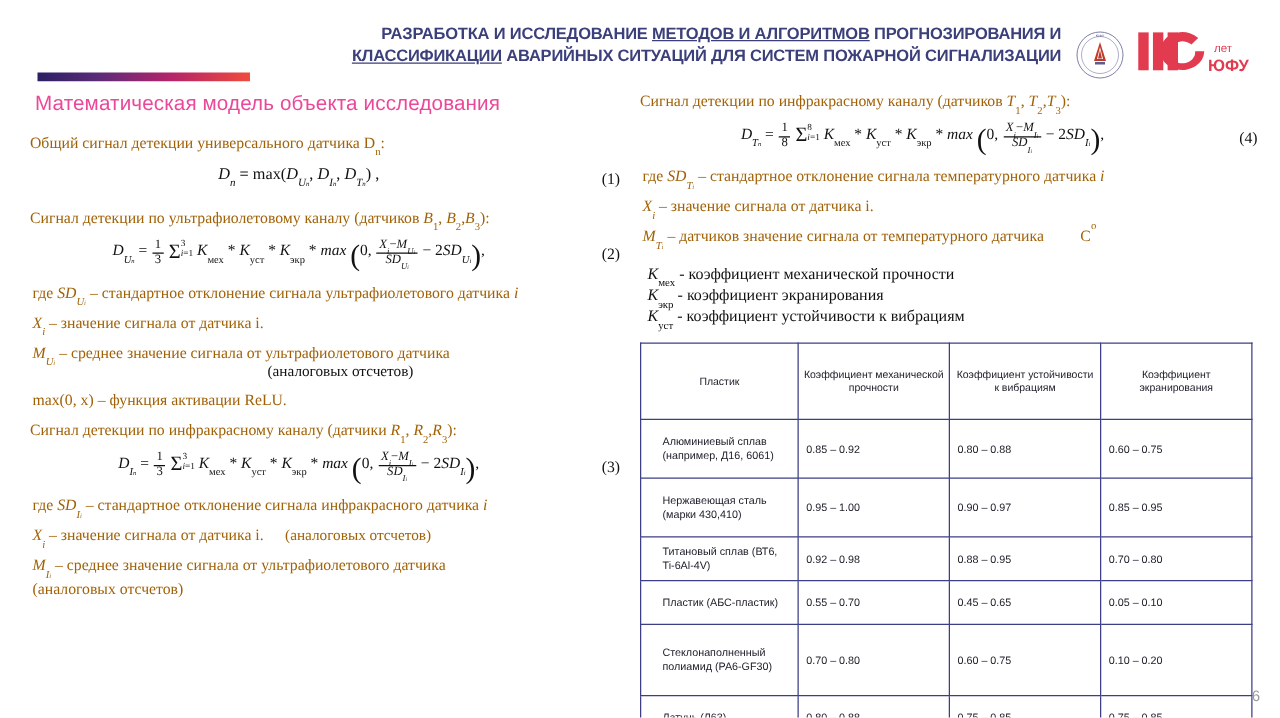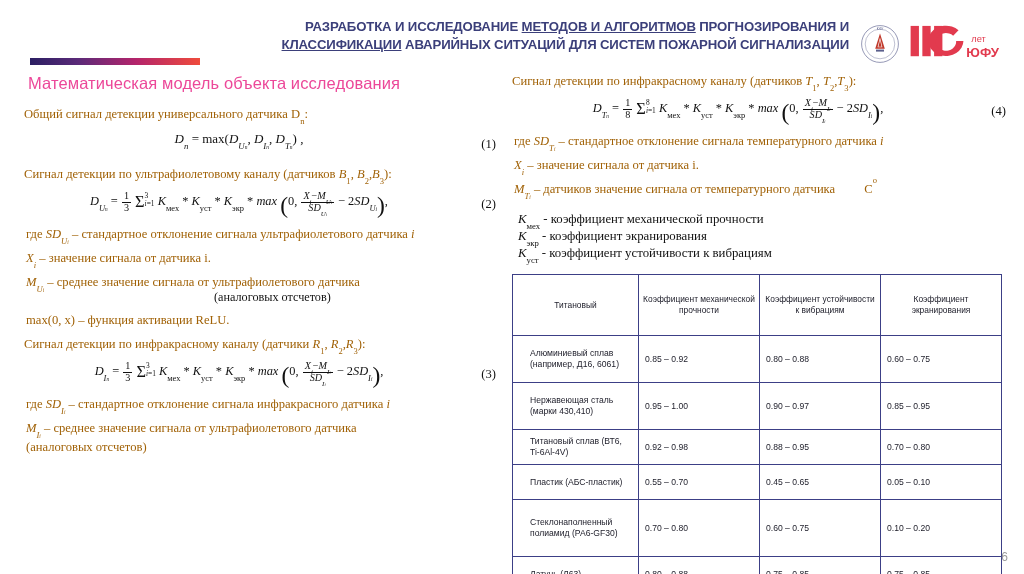--- a/index.html
+++ b/index.html
@@ -321,20 +321,25 @@
     </div>
     <span class="eq-num">(3)</span>
   </div>
 
   <p class="txt indent">
     <span>где</span>
     <span class="mi">SD</span><sub class="mi">I<span class="sub2">i</span></sub>
     <span>– стандартное отклонение сигнала инфракрасного датчика</span> <span class="mi">i</span>
   </p>
 
+  <p class="txt indent">
+    <span class="mi">X</span><sub class="mi">i</sub>
+    <span>– значение сигнала от датчика i.</span>
+    <span class="note-inline">(аналоговых отсчетов)</span>
+  </p>
 
   <p class="txt indent tight">
     <span class="mi">M</span><sub class="mi">I<span class="sub2">i</span></sub>
     <span>– среднее значение сигнала от ультрафиолетового датчика</span>
   </p>
   <p class="txt indent">(аналоговых отсчетов)</p>
 </div>
 
 <div id="right-column" class="column">
 
@@ -390,21 +395,21 @@
 
   <table id="materials-table">
     <colgroup>
       <col class="col-material">
         <col class="col-val">
         <col class="col-val">
         <col class="col-val">
     </colgroup>
     <thead>
       <tr>
-        <th>Титановый</th>
+        <th>Пластик</th>
         <th>Коэффициент механической прочности</th>
         <th>Коэффициент устойчивости к вибрациям</th>
         <th>Коэффициент экранирования</th>
       </tr>
     </thead>
     <tbody>
       <tr class="row-tall">
         <td class="material">Алюминиевый сплав (например, Д16, 6061)</td>
         <td>0.85 – 0.92</td>
         <td>0.80 – 0.88</td>

